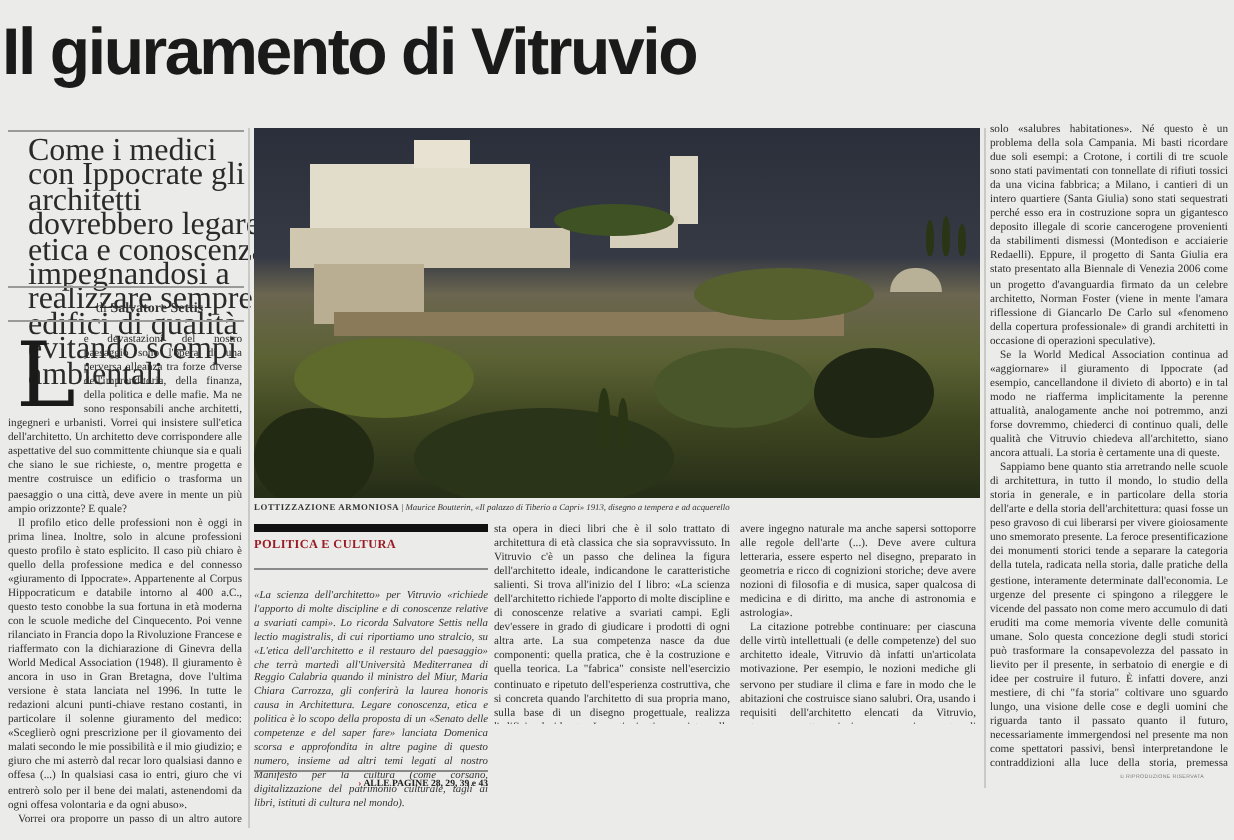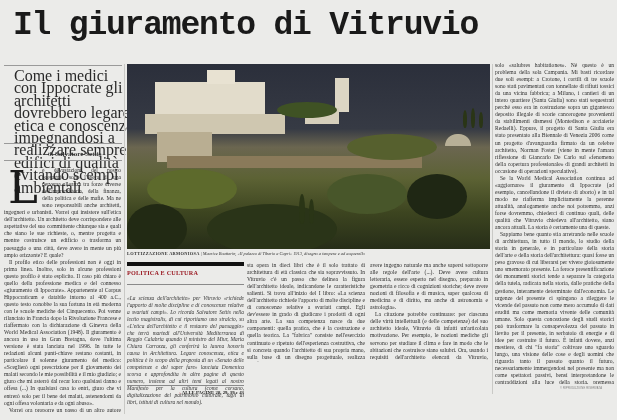--- a/index.html
+++ b/index.html
@@ -4,22 +4,22 @@
 <style>
   * { box-sizing: border-box; margin: 0; padding: 0; }
   html, body { width: 617px; height: 420px; overflow: hidden; }
   body {
     background: #ebebe9;
     position: relative;
     font-family: "DejaVu Serif", "Liberation Serif", serif;
     color: #222;
   }
   .headline {
-    position: absolute; left: 13px; top: 6px;
-    font-family: Liberation Mono, monospace;
+    position: absolute; left: 1px; top: 6px;
+    font-family: Liberation Sans, sans-serif;
     font-weight: bold;
     font-size: 33px;
     letter-spacing: -1.2px;
     color: #1a1a1a;
     white-space: nowrap;
     line-height: 40px;
   }
   .rule { position: absolute; height: 1px; background: #9a9a9a; }
   .subhead {
     position: absolute; left: 14px; top: 70px; width: 120px;

